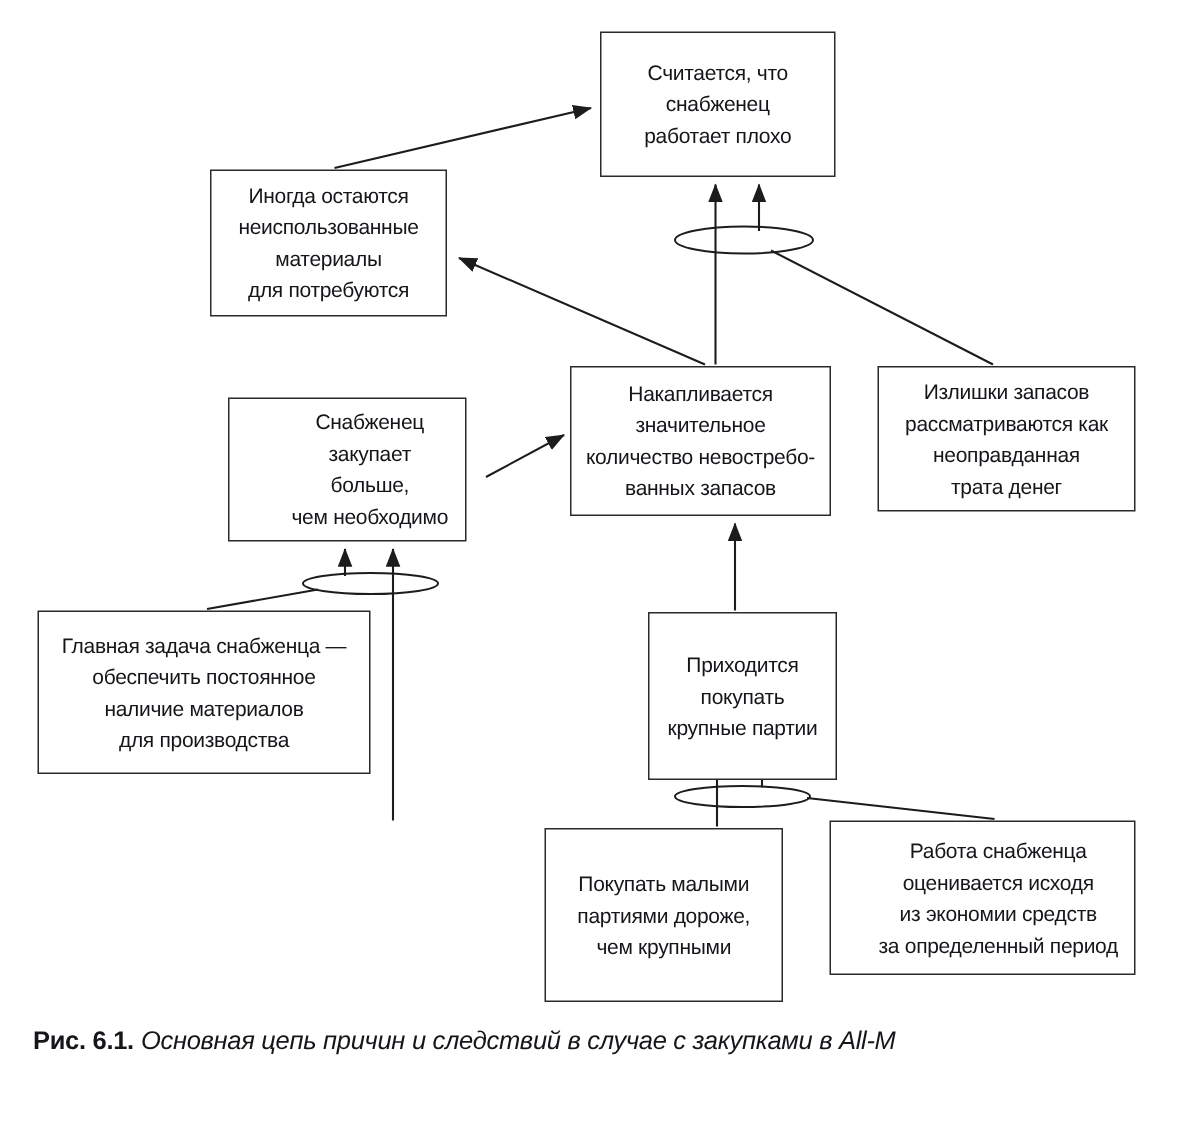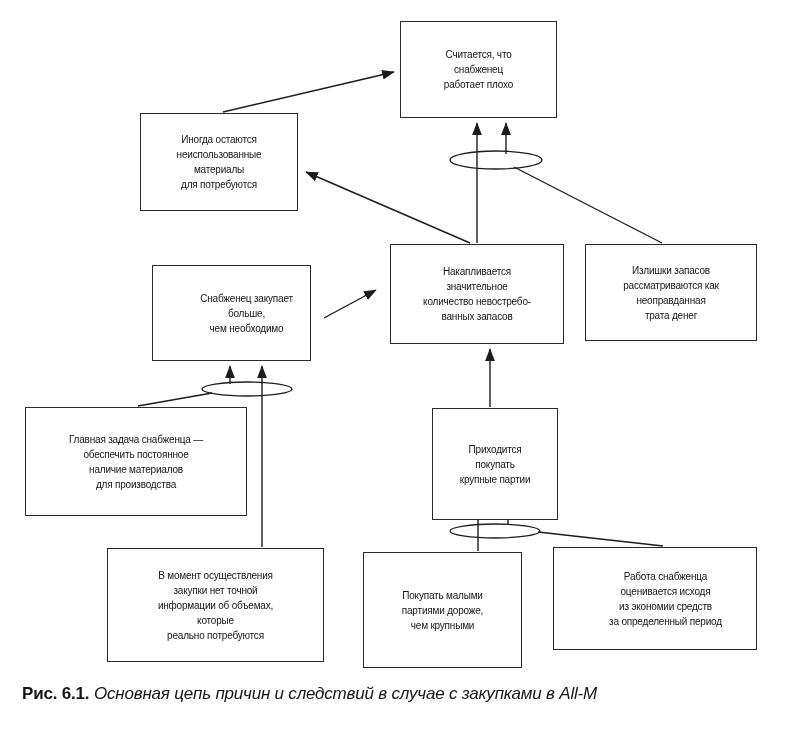--- a/index.html
+++ b/index.html
@@ -25,21 +25,21 @@
   .node {
     position: absolute;
     box-sizing: border-box;
     border: 1.5px solid #2a2a2a;
     background: #ffffff;
     display: flex;
     align-items: center;
     justify-content: center;
     text-align: center;
     white-space: pre-line;
-    font-size: 10px;
+    font-size: 14px;
     line-height: 1.5;
     letter-spacing: -0.2px;
     color: #15151a;
     padding: 2px 3px;
   }
   .caption {
     position: absolute;
     left: 22px;
     top: 684px;
     width: 750px;
@@ -111,21 +111,21 @@
 
   <div class="node" style="left:400px; top:21px; width:157px; height:97px;">Считается, что
 снабженец
 работает плохо</div>
 
   <div class="node" style="left:140px; top:113px; width:158px; height:98px;">Иногда остаются
 неиспользованные
 материалы
 для потребуются</div>
 
-  <div class="node" style="left:390px; top:244px; width:174px; height:100px;">Накапливается
+  <div class="node" style="left:380px; top:244px; width:174px; height:100px;">Накапливается
 значительное
 количество невостребо-
 ванных запасов</div>
 
   <div class="node" style="left:585px; top:244px; width:172px; height:97px;">Излишки запасов
 рассматриваются как
 неоправданная
 трата денег</div>
 
   <div class="node" style="left:152px; top:265px; width:159px; height:96px;padding-left:33px;">Снабженец закупает
@@ -134,25 +134,20 @@
 
   <div class="node" style="left:25px; top:407px; width:222px; height:109px;">Главная задача снабженца —
 обеспечить постоянное
 наличие материалов
 для производства</div>
 
   <div class="node" style="left:432px; top:408px; width:126px; height:112px;">Приходится
 покупать
 крупные партии</div>
 
-  <div class="node" style="left:107px; top:548px; width:217px; height:114px;">В момент осуществления
-закупки нет точной
-информации об объемах,
-которые
-реально потребуются</div>
 
   <div class="node" style="left:363px; top:552px; width:159px; height:116px;">Покупать малыми
 партиями дороже,
 чем крупными</div>
 
   <div class="node" style="left:553px; top:547px; width:204px; height:103px;padding-left:24px;">Работа снабженца
 оценивается исходя
 из экономии средств
 за определенный период</div>
 

